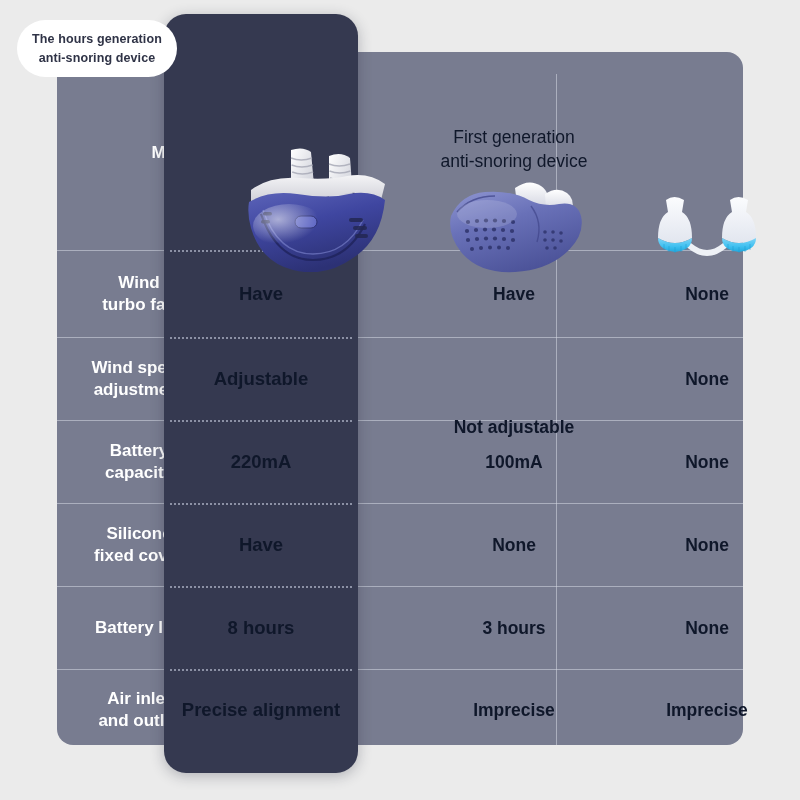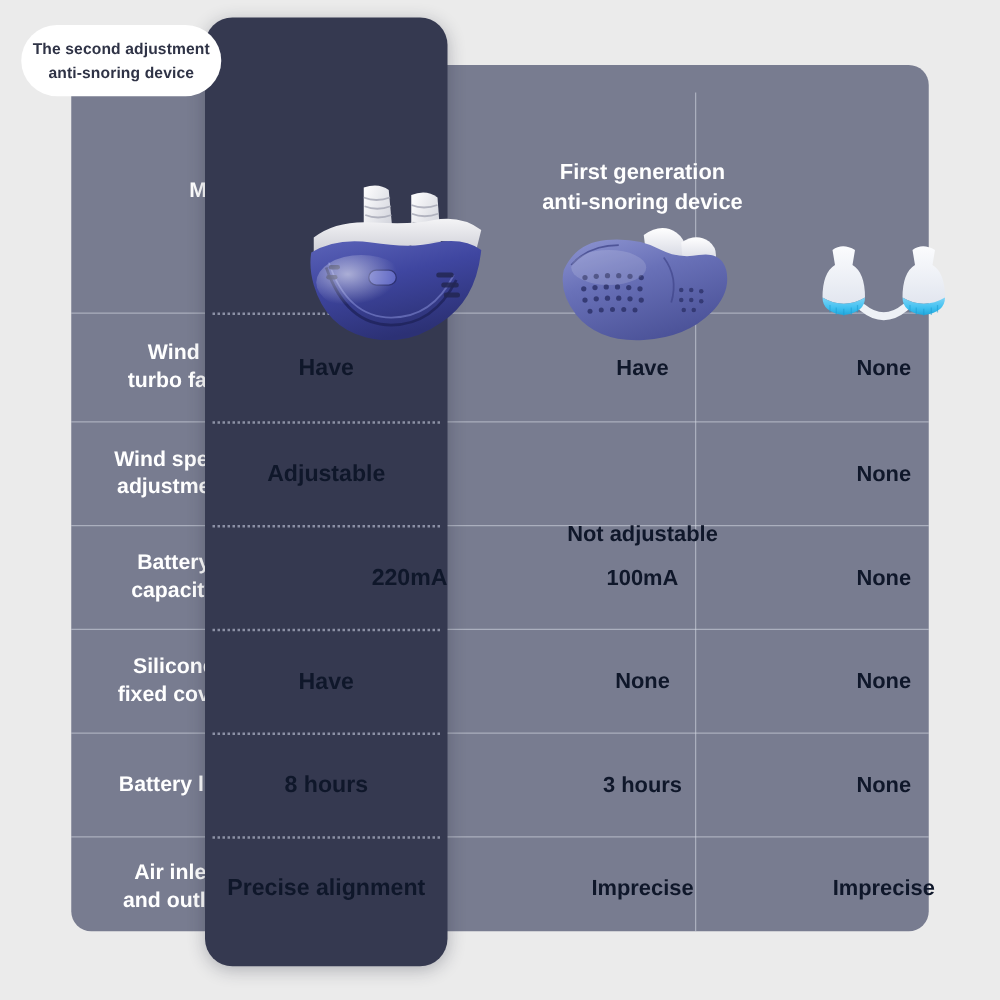--- a/index.html
+++ b/index.html
@@ -91,23 +91,23 @@
     line-height: 1.45;
     letter-spacing: .1px;
     padding: 0 8px;
   }
 
   
   .col-header {
     position: absolute;
     top: 74px;
     text-align: center;
-    color: #ffffff;
+    color: #0f172a;
     font-size: 17.5px;
-    font-weight: 700;
+    font-weight: 400;
     line-height: 1.35;
     z-index: 2;
   }
   #header-col-2 { left: 362px; width: 190px; }
   #header-col-3 { left: 560px; width: 178px; }
 
   
   .row-label {
     position: absolute;
     left: 0;
@@ -371,33 +371,33 @@
           <path d="M93 62 v6"></path>
           <path d="M99 63 v6"></path>
           <path d="M105 62 v6"></path>
           <path d="M110 60 v6"></path>
       </g>
     </g>
   </svg>
 
 <div class="cell featured" style="top: 242px; z-index: 6; position: absolute; left: 107px;">Have</div>
     <div class="cell featured" style="top: 327px; z-index: 6; position: absolute; left: 107px; text-align: center;">Adjustable</div>
-    <div class="cell featured" style="top: 410px; z-index: 6; position: absolute; left: 107px; text-align: right;">220mA</div>
+    <div class="cell featured" style="top: 410px; z-index: 6; position: absolute; left: 107px;">220mA</div>
     <div class="cell featured" style="top: 493px; z-index: 6; position: absolute; left: 107px;">Have</div>
     <div class="cell featured" style="top: 576px; z-index: 6; position: absolute; left: 107px;">8 hours</div>
     <div class="cell featured" style="top: 658px; z-index: 6; position: absolute; left: 107px;">Precise alignment</div>
   </div>
 
 <div id="featured-column">
   <div class="dotline" style="top:236px;"></div>
   <div class="dotline" style="top:323px;"></div>
   <div class="dotline" style="top:406px;"></div>
   <div class="dotline" style="top:489px;"></div>
   <div class="dotline" style="top:572px;"></div>
   <div class="dotline" style="top:655px;"></div>
 </div>
 
 <div id="featured-badge">
   <div class="badge-text">
-    <div>The second adjustment</div>
+    <div>The hours generation</div>
     <div>anti-snoring device</div>
   </div>
 </div>
 
 </body></html>

